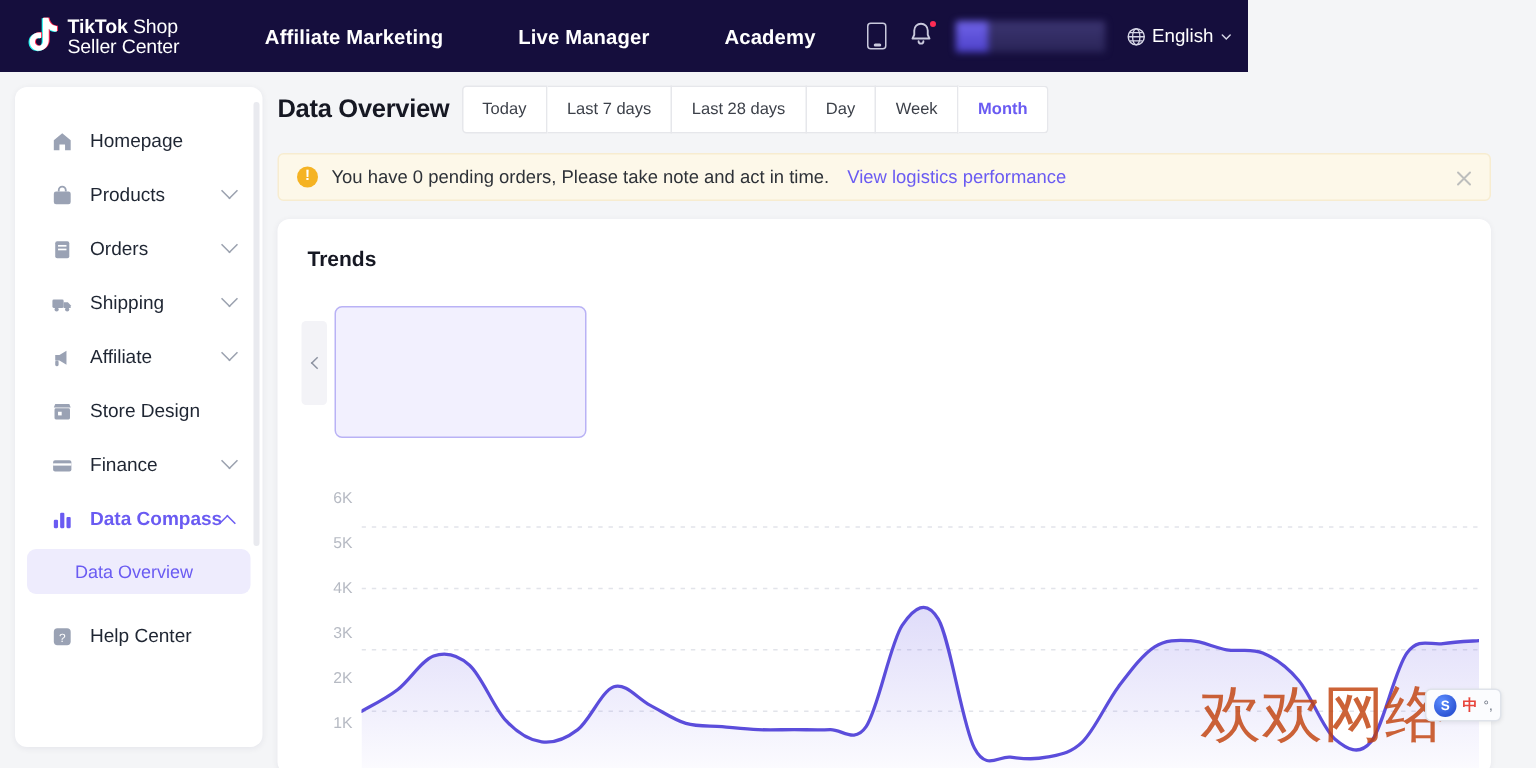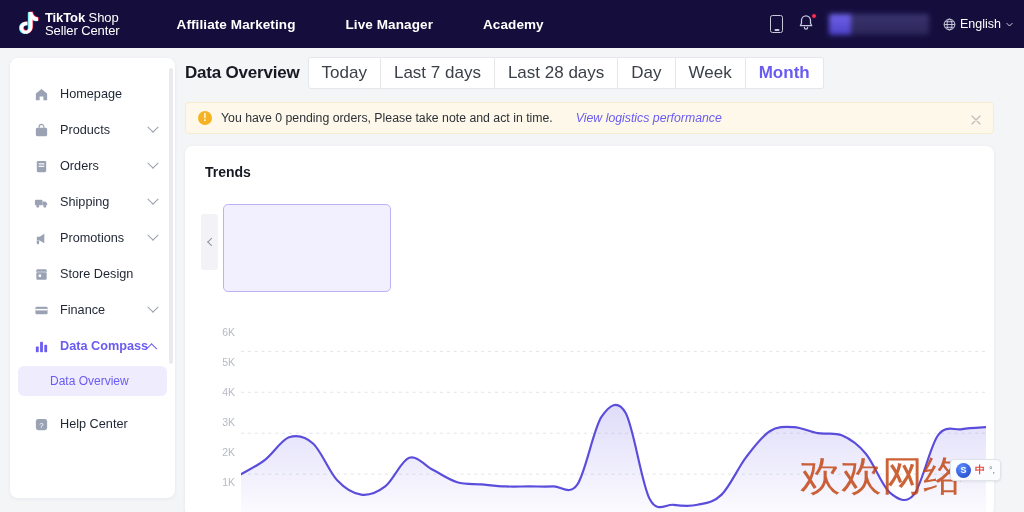--- a/index.html
+++ b/index.html
@@ -8,21 +8,21 @@
     overflow: hidden;
     background: #f4f5f7;
     font-family: "Liberation Sans", sans-serif;
     -webkit-font-smoothing: antialiased;
   }
   .app { position: relative; width: 1024px; height: 512px; }
 
   
   .topbar {
     position: absolute; top: 0; left: 0;
-    width: 1024px; height: 48px;
+    width: 832px; height: 48px;
     background: #150e3d;
     display: flex; align-items: center;
     z-index: 40;
   }
   .brand { display: flex; align-items: center; margin-left: 14px; }
   .tiktok-note { position: relative; width: 26px; height: 28px; margin-right: 5px; }
   .brand-text { line-height: 13px; }
   .brand-l1 { font-size: 13px; color: #fff; letter-spacing: -0.1px; }
   .brand-l1 b { font-weight: 700; }
   .brand-l2 { font-size: 13px; color: #fff; font-weight: 400; letter-spacing: -0.1px; }
@@ -82,36 +82,36 @@
   
   .main { position: absolute; left: 185px; top: 48px; width: 839px; height: 464px; }
 
   .pagehead { display: flex; align-items: center; height: 50px; padding-left: 0; }
   .ptitle { font-size: 17px; font-weight: 700; color: #161823; letter-spacing: -0.2px; }
   .daterange { margin-left: 115px; font-size: 12.3px; color: #6b7280; white-space: nowrap; }
   .segbtns { display: flex; margin-left: 8px; }
   .seg {
     height: 32px; padding: 0 13px; display: flex; align-items: center; justify-content: center;
     background: #fff; border: 1px solid #e6e7eb; border-left: none;
-    font-size: 17px; color: #3c4049; white-space: nowrap; cursor: pointer;
+    font-size: 11px; color: #3c4049; white-space: nowrap; cursor: pointer;
   }
   .seg:first-child { border-left: 1px solid #e6e7eb; border-radius: 3px 0 0 3px; }
   .seg:last-child { border-radius: 0 3px 3px 0; }
   .seg.on { color: #6a5bf2; font-weight: 700; }
 
   .banner {
     position: relative; margin: 4px 30px 0 0; height: 32px;
     background: #fdf8e9; border: 1px solid #f7ecd0; border-radius: 4px;
     display: flex; align-items: center; padding: 0 12px;
   }
   .warn-ico { width: 14px; height: 14px; border-radius: 50%; background: #f5b323;
               color: #fff; font-size: 10px; font-weight: 700; line-height: 14px;
               text-align: center; margin-right: 9px; flex: none; }
   .banner-txt { font-size: 12.3px; color: #2e3238; }
-  .banner-link { font-size: 12.3px; color: #6a5bf2; margin-left: 23px; text-decoration: none; cursor: pointer; font-style: italic; }
+  .banner-link { font-size: 12.3px; color: #6a5bf2; margin-left: 12px; text-decoration: none; cursor: pointer; }
   .banner-x { position: absolute; right: 11px; top: 50%; transform: translateY(-50%);
               width: 12px; height: 12px; cursor: pointer; opacity: .55; }
 
   .card {
     position: relative; margin: 12px 30px 0 0; height: 370px;
     background: #fff; border-radius: 8px; box-shadow: 0 1px 4px rgba(20,20,60,.06);
     overflow: hidden;
   }
   .card-title { position: absolute; left: 20px; top: 18px; font-size: 14px;
                 font-weight: 700; color: #161823; }
@@ -258,21 +258,21 @@
       <span class="chev"></span>
     </div>
 
     <div class="side-item">
       <span class="side-ico">
         <svg width="15" height="15" viewBox="0 0 16 16">
             <path d="M3 6v4h3l5 3V3L6 6z" fill="#9aa2b4"></path>
             <rect x="3" y="10" width="2.4" height="4" rx="1" fill="#9aa2b4"></rect>
           </svg>
       </span>
-      <span class="side-label">Promotions</span>
+      <span class="side-label">Affiliate</span>
       <span class="chev"></span>
     </div>
 
     <div class="side-item">
       <span class="side-ico">
         <svg width="15" height="15" viewBox="0 0 16 16">
             <path d="M2 5l1-2.5h10L14 5z" fill="#9aa2b4"></path>
             <rect x="2.5" y="5.5" width="11" height="8" rx="1" fill="#9aa2b4"></rect>
             <rect x="5" y="8" width="2.6" height="2.6" fill="#fff"></rect>
           </svg>

